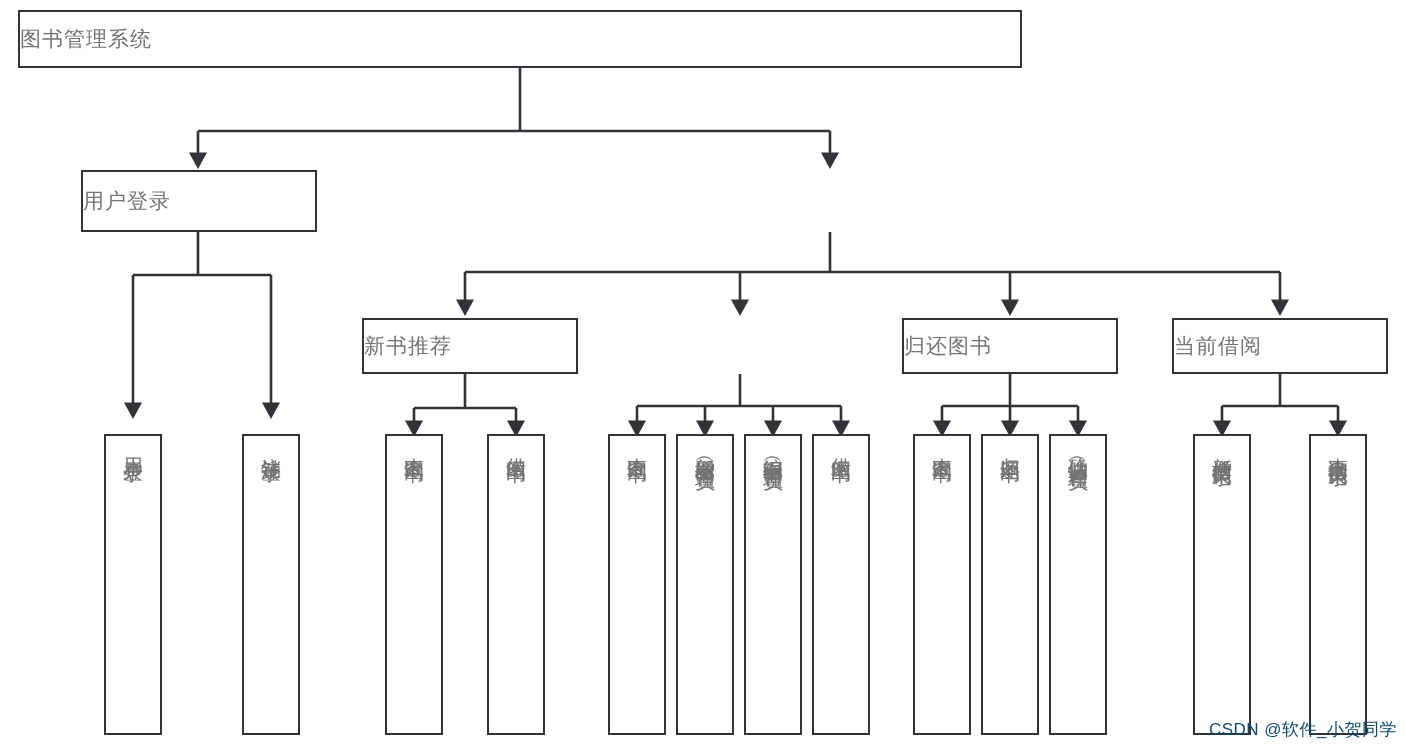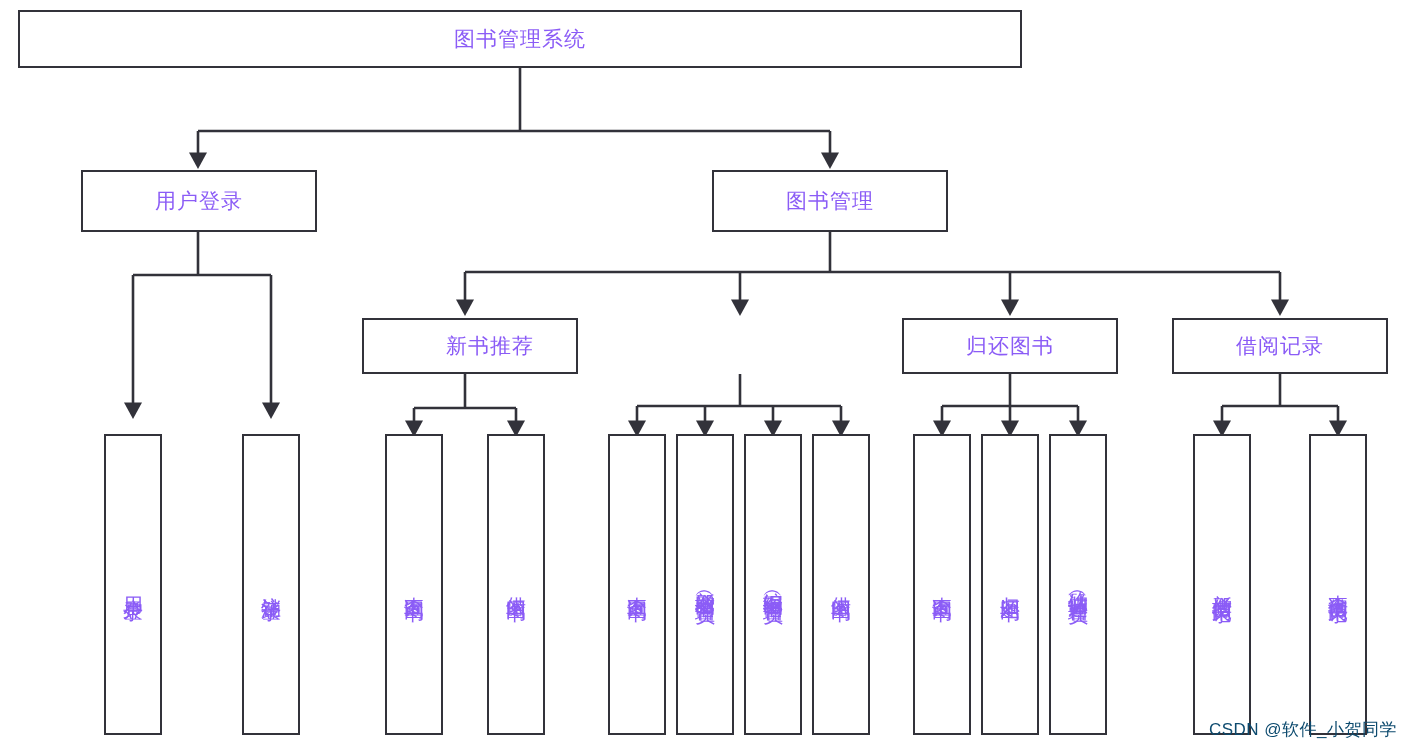--- a/index.html
+++ b/index.html
@@ -25,22 +25,22 @@
     height: 747px;
     pointer-events: none;
   }
   .node {
     position: absolute;
     box-sizing: border-box;
     background: #ffffff;
     border: 2px solid #32323a;
     display: flex;
     align-items: center;
-    justify-content: center;
-    color: #8b5cf6;
+    justify-content: flex-start;
+    color: #737373;
   }
   .node.h {
     font-size: 21px;
     letter-spacing: 1px;
     line-height: 1.2;
   }
   .node.v {
     writing-mode: vertical-rl;
     text-orientation: upright;
     font-size: 20px;
@@ -120,32 +120,29 @@
     </g>
   </svg>
 
   <div class="node h" style="left:18px; top:10px; width:1004px; height:58px;">
     <span>图书管理系统</span>
   </div>
 
   <div class="node h" style="left:81px; top:170px; width:236px; height:62px;">
     <span>用户登录</span>
   </div>
-  <div class="node h" style="left:712px; top:170px; width:236px; height:62px;">
-    <span>图书管理</span>
-  </div>
 
-  <div class="node h" style="left:362px; top:318px; width:216px; height:56px;padding-left:40px;">
+  <div class="node h" style="left:362px; top:318px; width:216px; height:56px;">
     <span>新书推荐</span>
   </div>
   <div class="node h" style="left:902px; top:318px; width:216px; height:56px;">
     <span>归还图书</span>
   </div>
   <div class="node h" style="left:1172px; top:318px; width:216px; height:56px;">
-    <span>借阅记录</span>
+    <span>当前借阅</span>
   </div>
 
   <div class="node v" style="left:104px; top:434px; width:58px; height:301px;">
     <span class="vtext">用户登录</span>
   </div>
   <div class="node v" style="left:242px; top:434px; width:58px; height:301px;">
     <span class="vtext">注销登录</span>
   </div>
 
   <div class="node v" style="left:385px; top:434px; width:58px; height:301px;">

